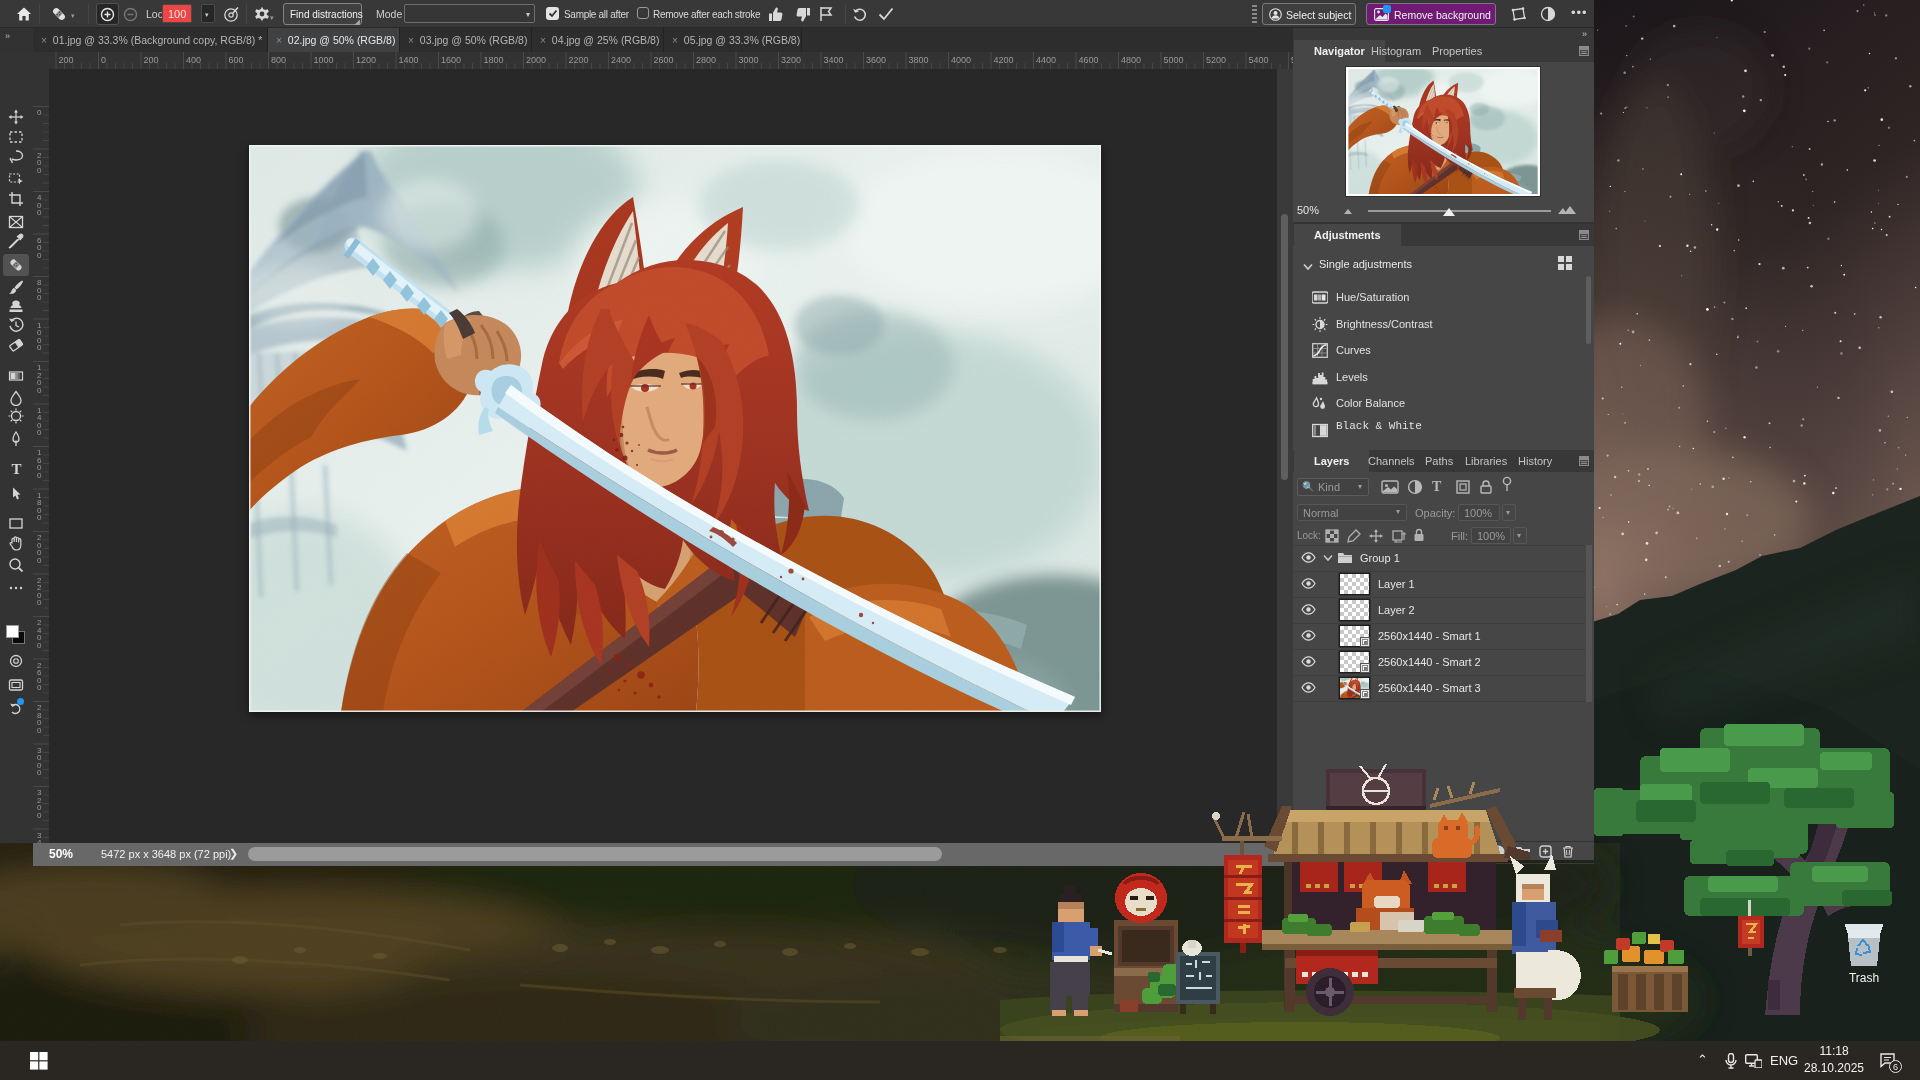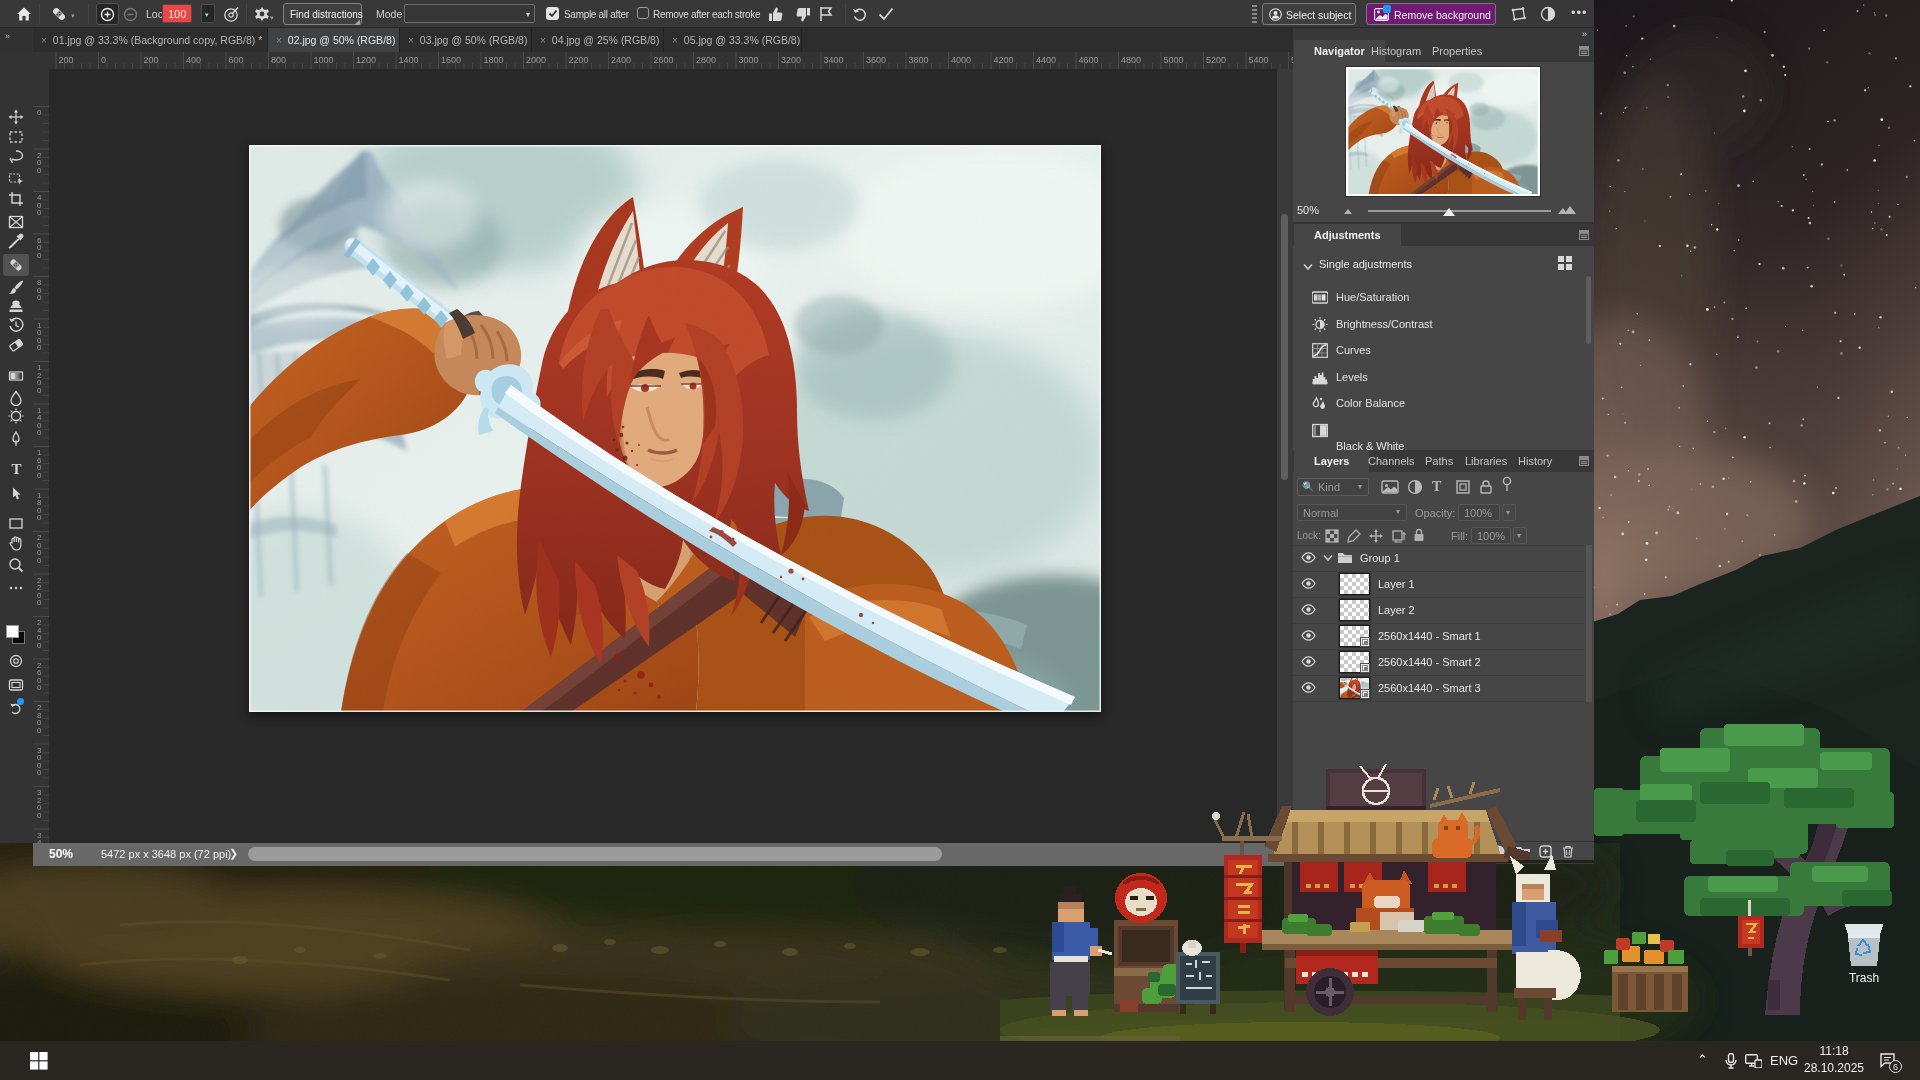--- a/index.html
+++ b/index.html
@@ -1232,21 +1232,21 @@
             <path d="M4.5,2 C5.5,4.5 6.5,6 6.5,8 a2.6,2.6 0 0 1 -5.2,0 C1.3,6 3.5,4.5 4.5,2 Z" fill="none" stroke="#d8d8d8" stroke-width="1.3"></path>
             <path d="M11,5 C12,7.5 13,9 13,10.5 a2.4,2.4 0 0 1 -4.8,0 C8.2,9 10,7.5 11,5 Z" fill="#d8d8d8"></path>
             <circle cx="9" cy="3" r="1.2" fill="#d8d8d8"></circle>
           </svg></div>
         <div class="abs" style="left:43px;top:173px;font-size:11px;color:#e2e2e2;">Color Balance</div>
         <div class="abs" style="left:19px;top:199px;width:16px;height:15px;"><svg width="16" height="15" viewBox="0 0 16 15">
             <rect x="0.7" y="1.5" width="14.6" height="12" fill="none" stroke="#d8d8d8" stroke-width="1.3"></rect>
             <rect x="8" y="2.2" width="6.6" height="10.6" fill="#d8d8d8"></rect>
             <rect x="2" y="2.2" width="2" height="10.6" fill="#8a8a8a"></rect>
           </svg></div>
-        <div class="abs" style="left:43px;top:216px;font-size:11px;color:#e2e2e2;">Black &amp; White</div>
+        <div class="abs" style="left:43px;top:196px;font-size:11px;color:#e2e2e2;font-family:Liberation Mono, monospace;">Black &amp; White</div>
   <div class="abs" style="left:293px;top:52px;width:5px;height:68px;background:#5e5e5e;border-radius:3px;"></div>
 </div>
 
 <div class="abs" style="left:0;top:422px;width:301px;height:410px;background:#464646;">
   <div class="abs" style="left:0;top:0;width:301px;height:22px;background:#383838;"></div>
   <div class="abs ptab active" style="position:absolute;left:1px;top:0;">Layers</div>
   <div class="abs ptab" style="position:absolute;left:55px;top:0;">Channels</div>
   <div class="abs ptab" style="position:absolute;left:112px;top:0;">Paths</div>
   <div class="abs ptab" style="position:absolute;left:152px;top:0;">Libraries</div>
   <div class="abs ptab" style="position:absolute;left:205px;top:0;">History</div>

